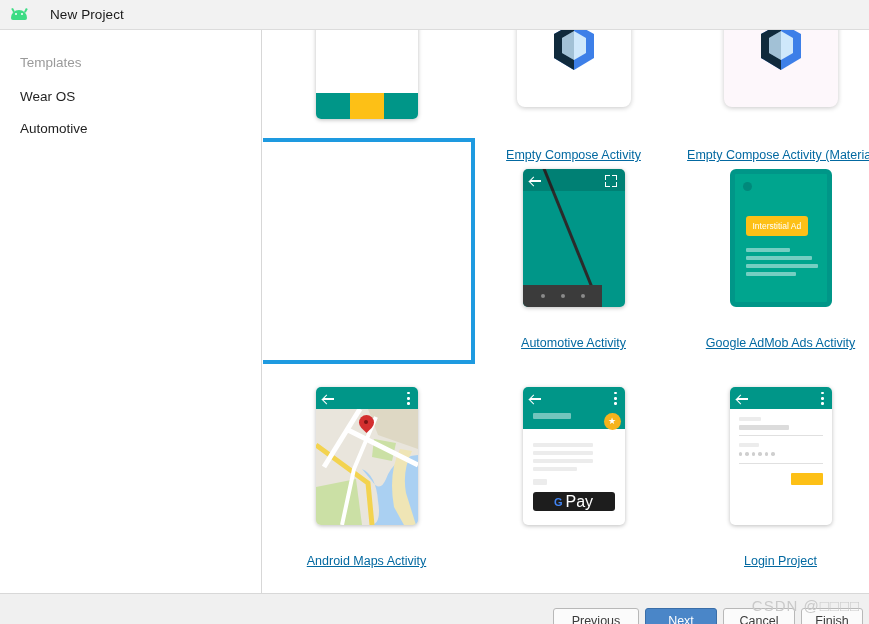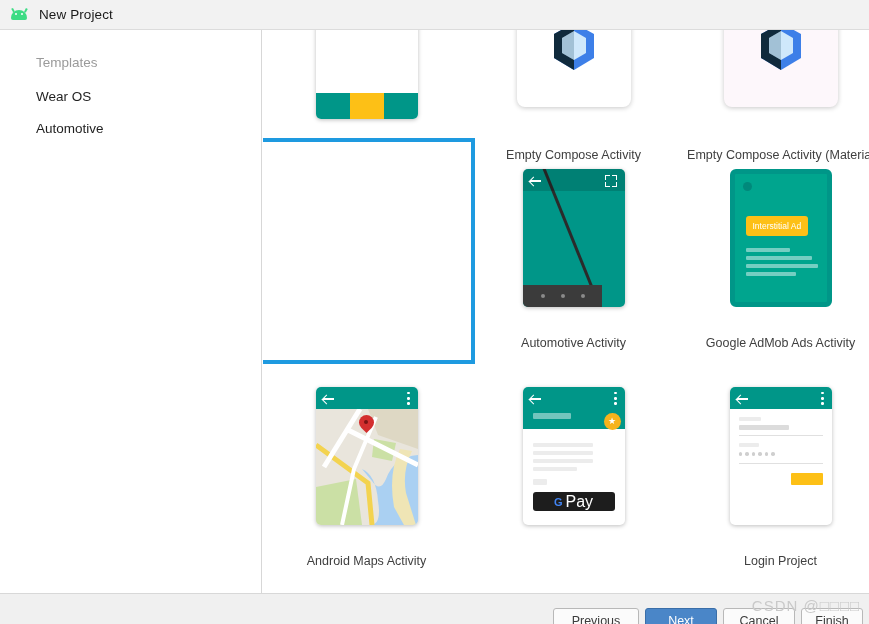--- a/index.html
+++ b/index.html
@@ -38,35 +38,35 @@
   }
   #android-icon .ant1 { left: 3px; transform: rotate(-28deg); }
   #android-icon .ant2 { right: 3px; transform: rotate(28deg); }
   #android-icon .eye {
     position: absolute; top: 5px; width: 2px; height: 2px;
     background: #ffffff; border-radius: 50%;
   }
   #android-icon .eye.l { left: 5px; }
   #android-icon .eye.r { right: 5px; }
   #title-text {
-    margin-left: 11px;
+    margin-left: 22px;
     font-size: 13.5px; color: #1a1a1a; letter-spacing: .1px;
   }
 
   
   #sidebar {
     position: absolute; left: 0; top: 30px;
     width: 262px; height: 563px;
     background: #ffffff;
     border-right: 1px solid #d7d7d7;
   }
   .side-item {
     height: 32px;
     display: flex; align-items: center;
-    padding-left: 36px;
+    padding-left: 20px;
     font-size: 13.5px;
     color: #1f1f1f;
     cursor: default;
   }
   .side-item.header { color: #9a9a9a; height: 36px; margin-top: 14px; }
   .side-item.selected { background: #d0d0d0; }
 
   
   #grid-area {
     position: absolute; left: 263px; top: 30px;
@@ -77,23 +77,24 @@
   .row { position: absolute; left: 0; width: 606px; display: flex; }
   .cell {
     width: 207px; flex: 0 0 207px;
     display: flex; flex-direction: column; align-items: center;
   }
   .thumb-box {
     width: 207px; height: 190px;
     display: flex; align-items: center; justify-content: center;
   }
   .cell-label {
-    font-size: 12.5px; color: #404040;
+    font-size: 12.5px; color: #0369a1;
     text-align: left; white-space: nowrap;
     padding: 3px 6px;
+    text-decoration: underline;
   }
   .cell.selected .cell-label { background: #d0d0d0; }
   .sel-frame {
     position: absolute;
     border: 4px solid #1e9ae0;
     background: #ffffff;
     z-index: 5;
   }
 
   

